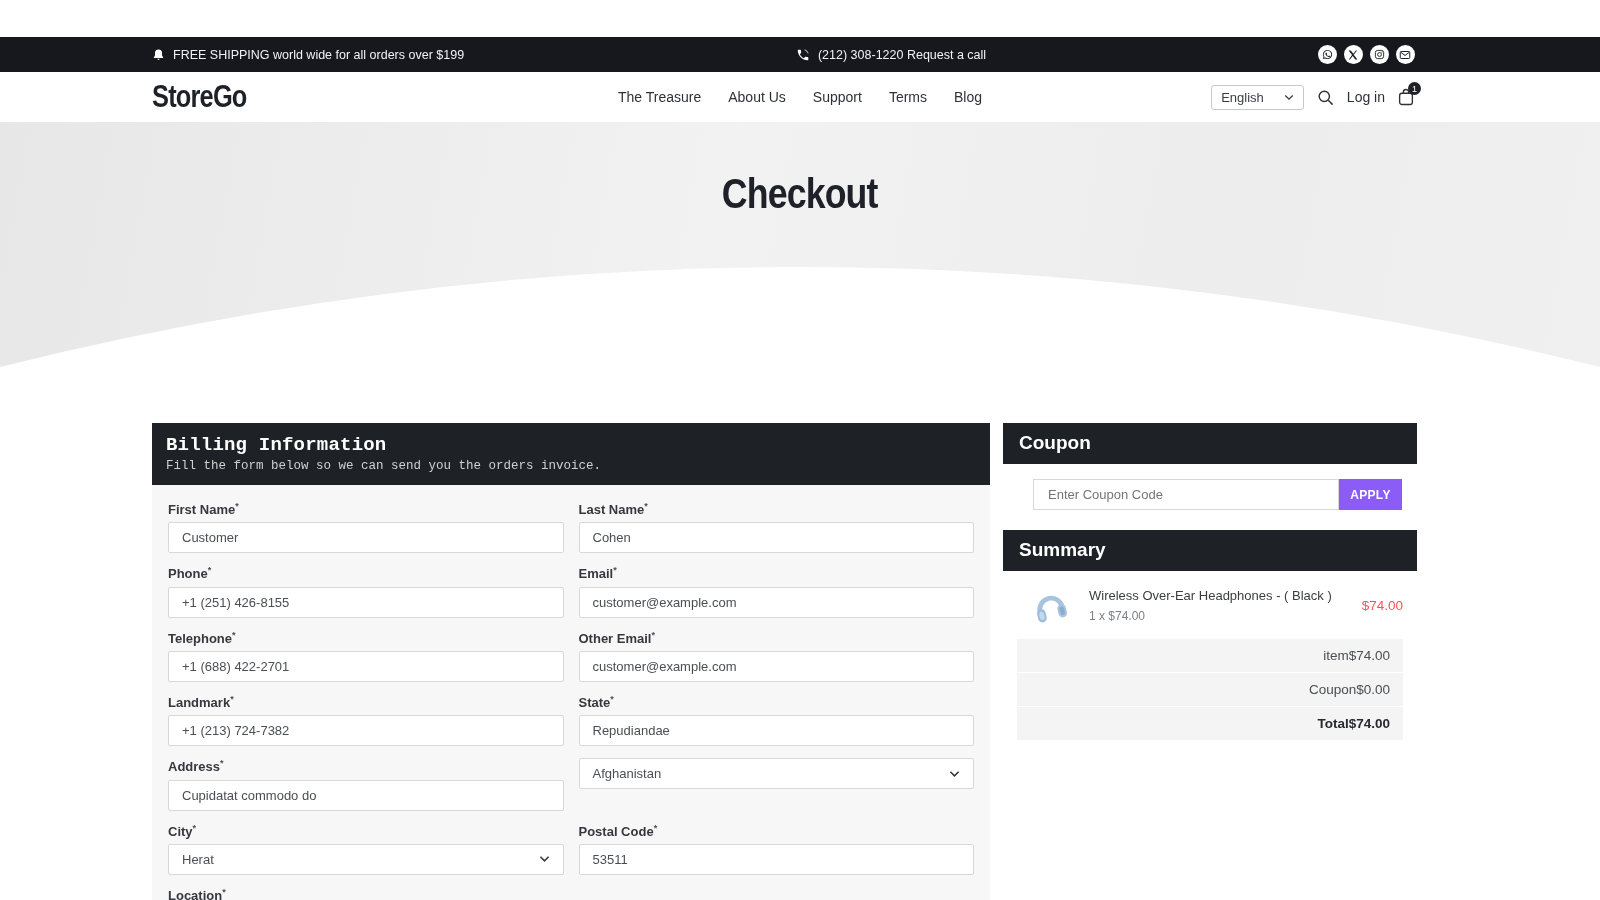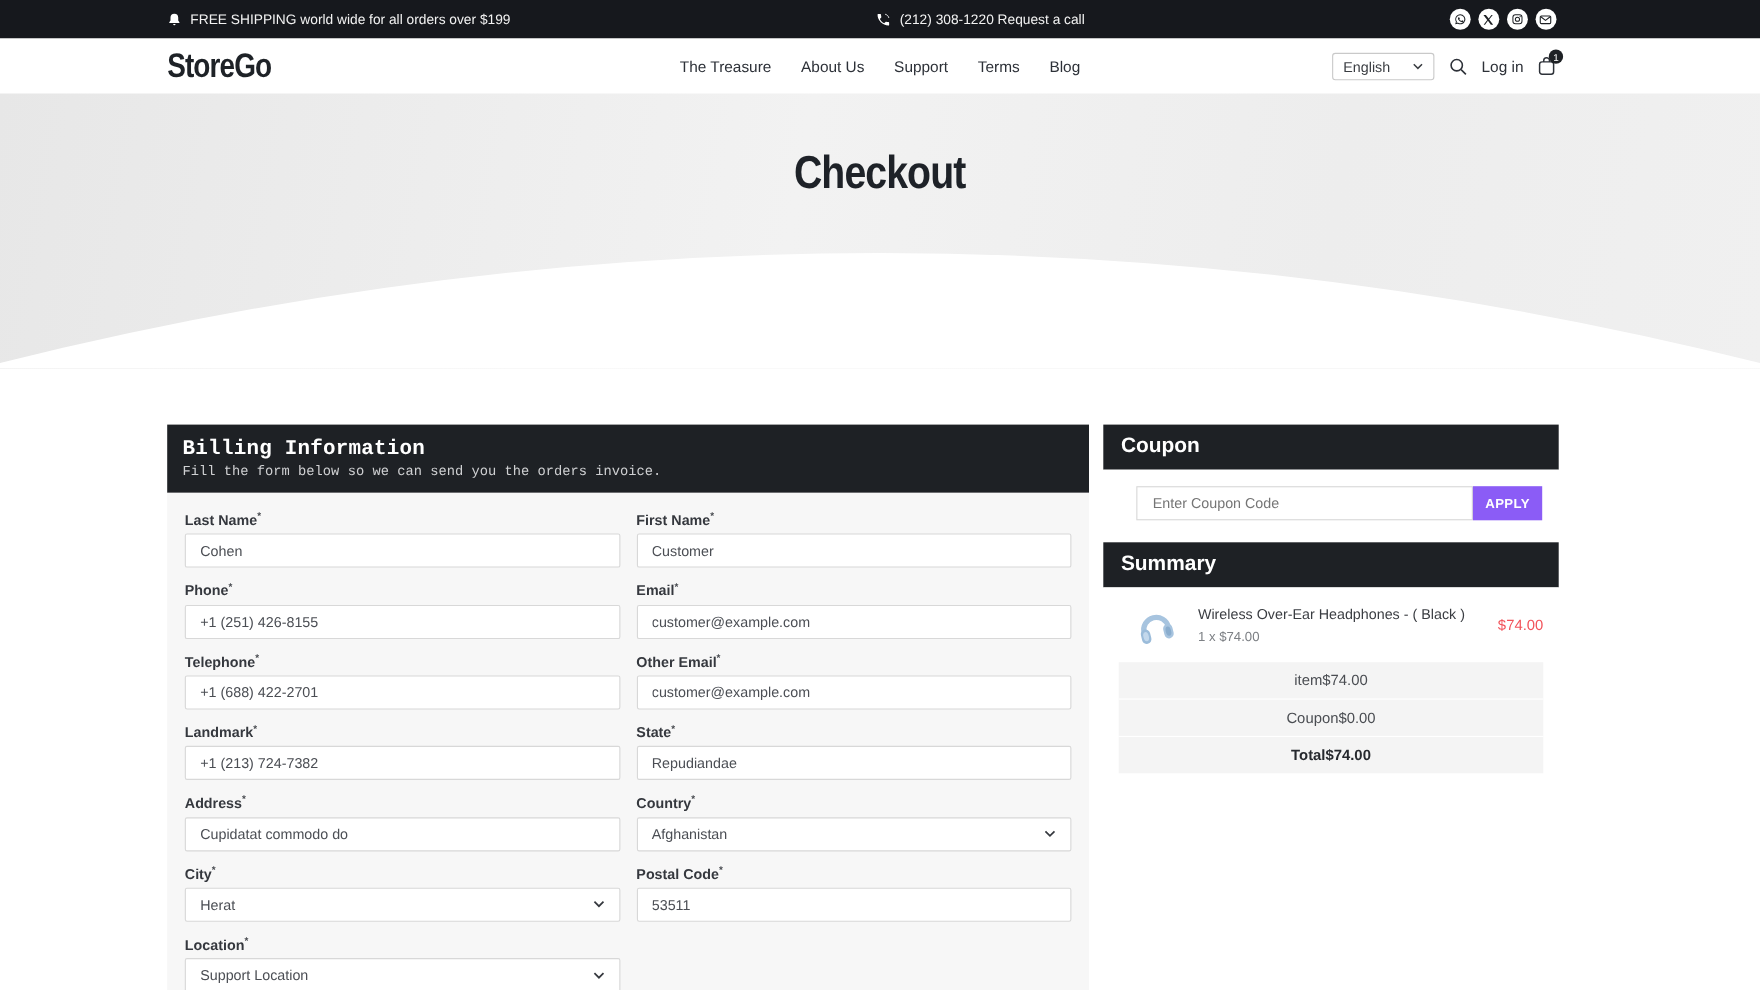--- a/index.html
+++ b/index.html
@@ -2,21 +2,21 @@
 <html><head>
 <meta charset="utf-8">
 <style>
   * { margin:0; padding:0; box-sizing:border-box; }
   html,body { width:1600px; height:900px; overflow:hidden; background:#fff;
     font-family:"Liberation Sans", sans-serif; }
 
   
   .topbar { height:35px; background:#16181d; color:#f2f2f2; display:flex;
     align-items:center; justify-content:space-between; padding:0 185px 0 152px;
-    font-size:12.5px; }
+    font-size:12.5px;margin-top:37px; }
   .topbar .cell { display:flex; align-items:center; gap:8px; }
   .socials { display:flex; gap:7px; }
   .soc { width:19px; height:19px; border-radius:50%; background:#fff; display:flex;
     align-items:center; justify-content:center; cursor:pointer; }
 
   
   .header { height:50px; background:#fff; position:relative; display:flex; align-items:center; }
   .logo { margin-left:152px; font-size:31px; font-weight:bold; color:#1e2227;
     letter-spacing:-1px; transform:scaleX(.82); transform-origin:left center; }
   .nav { position:absolute; left:50%; transform:translateX(-50%); display:flex; gap:27px; }
@@ -74,21 +74,21 @@
   .summary .panelhead { padding:9px 16px 10px; }
   .prodrow { background:#fff; display:flex; align-items:center; padding:14px 14px 14px 28px; }
   .thumb { width:38px; height:40px; flex:0 0 38px; display:flex; align-items:center;
     justify-content:center; }
   .prodinfo { flex:1; margin-left:20px; }
   .prodname { font-size:13px; color:#3a3d42; }
   .prodqty { font-size:12px; color:#7d8085; margin-top:6px; }
   .prodprice { font-size:13.5px; color:#f2545b; margin-left:8px; white-space:nowrap; }
 
   .totals { background:#f4f4f4; margin:0 14px 14px; }
-  .trow { display:flex; justify-content:center; align-items:center; padding:9px 13px;
+  .trow { display:flex; justify-content:flex-end; align-items:center; padding:9px 13px;
     font-size:13.5px; color:#4a4d52; }
   .trow + .trow { border-top:1px solid #ffffff; }
   .trow.total { font-weight:bold; color:#26292e; }
 
   svg { display:block; }
 </style>
 </head>
 <body>
 
 <div class="topbar">
@@ -181,27 +181,27 @@
 <div class="main">
 
   <div class="billing">
     <div class="panelhead">
       <h2>Billing Information</h2>
       <p>Fill the form below so we can send you the orders invoice.</p>
     </div>
     <div class="billbody">
 
       <div class="field">
+        <label><span>First Name</span><sup>*</sup></label>
+        <input class="tinput" value="Customer" style="">
+      </div>
+      <div class="field">
         <label><span>Last Name</span><sup>*</sup></label>
         <input class="tinput" value="Cohen" style="">
       </div>
-      <div class="field">
-        <label><span>First Name</span><sup>*</sup></label>
-        <input class="tinput" value="Customer" style="">
-      </div>
 
       <div class="field">
         <label><span>Phone</span><sup>*</sup></label>
         <input class="tinput" value="+1 (251) 426-8155" style="">
       </div>
       <div class="field">
         <label><span>Email</span><sup>*</sup></label>
         <input class="tinput" value="customer@example.com" style="">
       </div>
 
@@ -221,21 +221,20 @@
       <div class="field">
         <label><span>State</span><sup>*</sup></label>
         <input class="tinput" value="Repudiandae" style="">
       </div>
 
       <div class="field">
         <label><span>Address</span><sup>*</sup></label>
         <input class="tinput" value="Cupidatat commodo do" style="">
       </div>
       <div class="field">
-        <label><span>Country</span><sup>*</sup></label>
         <div class="selbox">
           <span>Afghanistan</span>
           <svg width="11" height="8" viewBox="0 0 12 8" fill="none" stroke="#35383e" stroke-width="1.7">
               <path d="M1.5 1.5L6 6l4.5-4.5"></path>
             </svg>
         </div>
       </div>
 
       <div class="field">
         <label><span>City</span><sup>*</sup></label>

